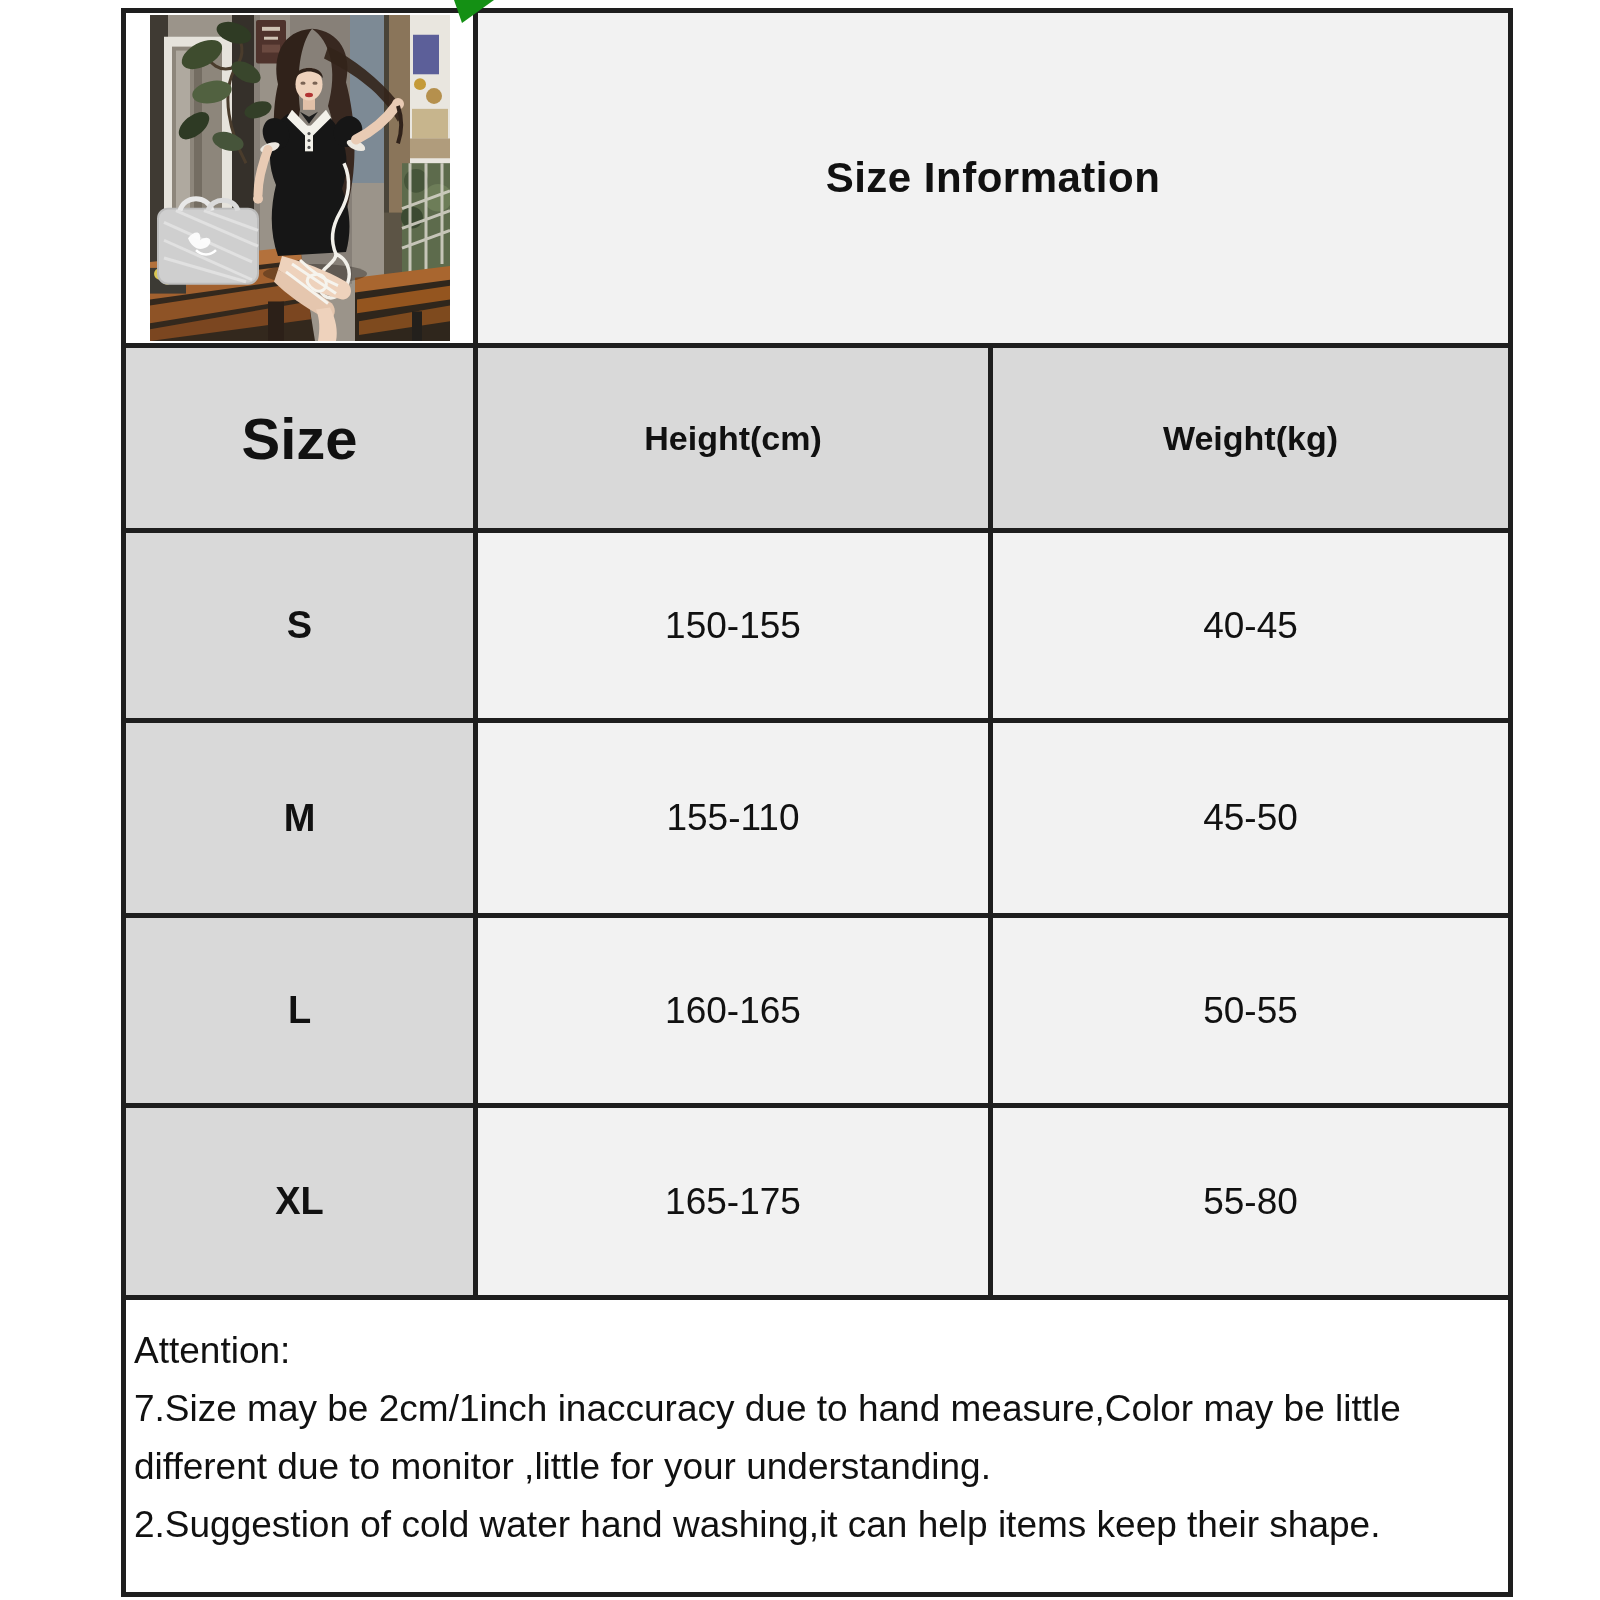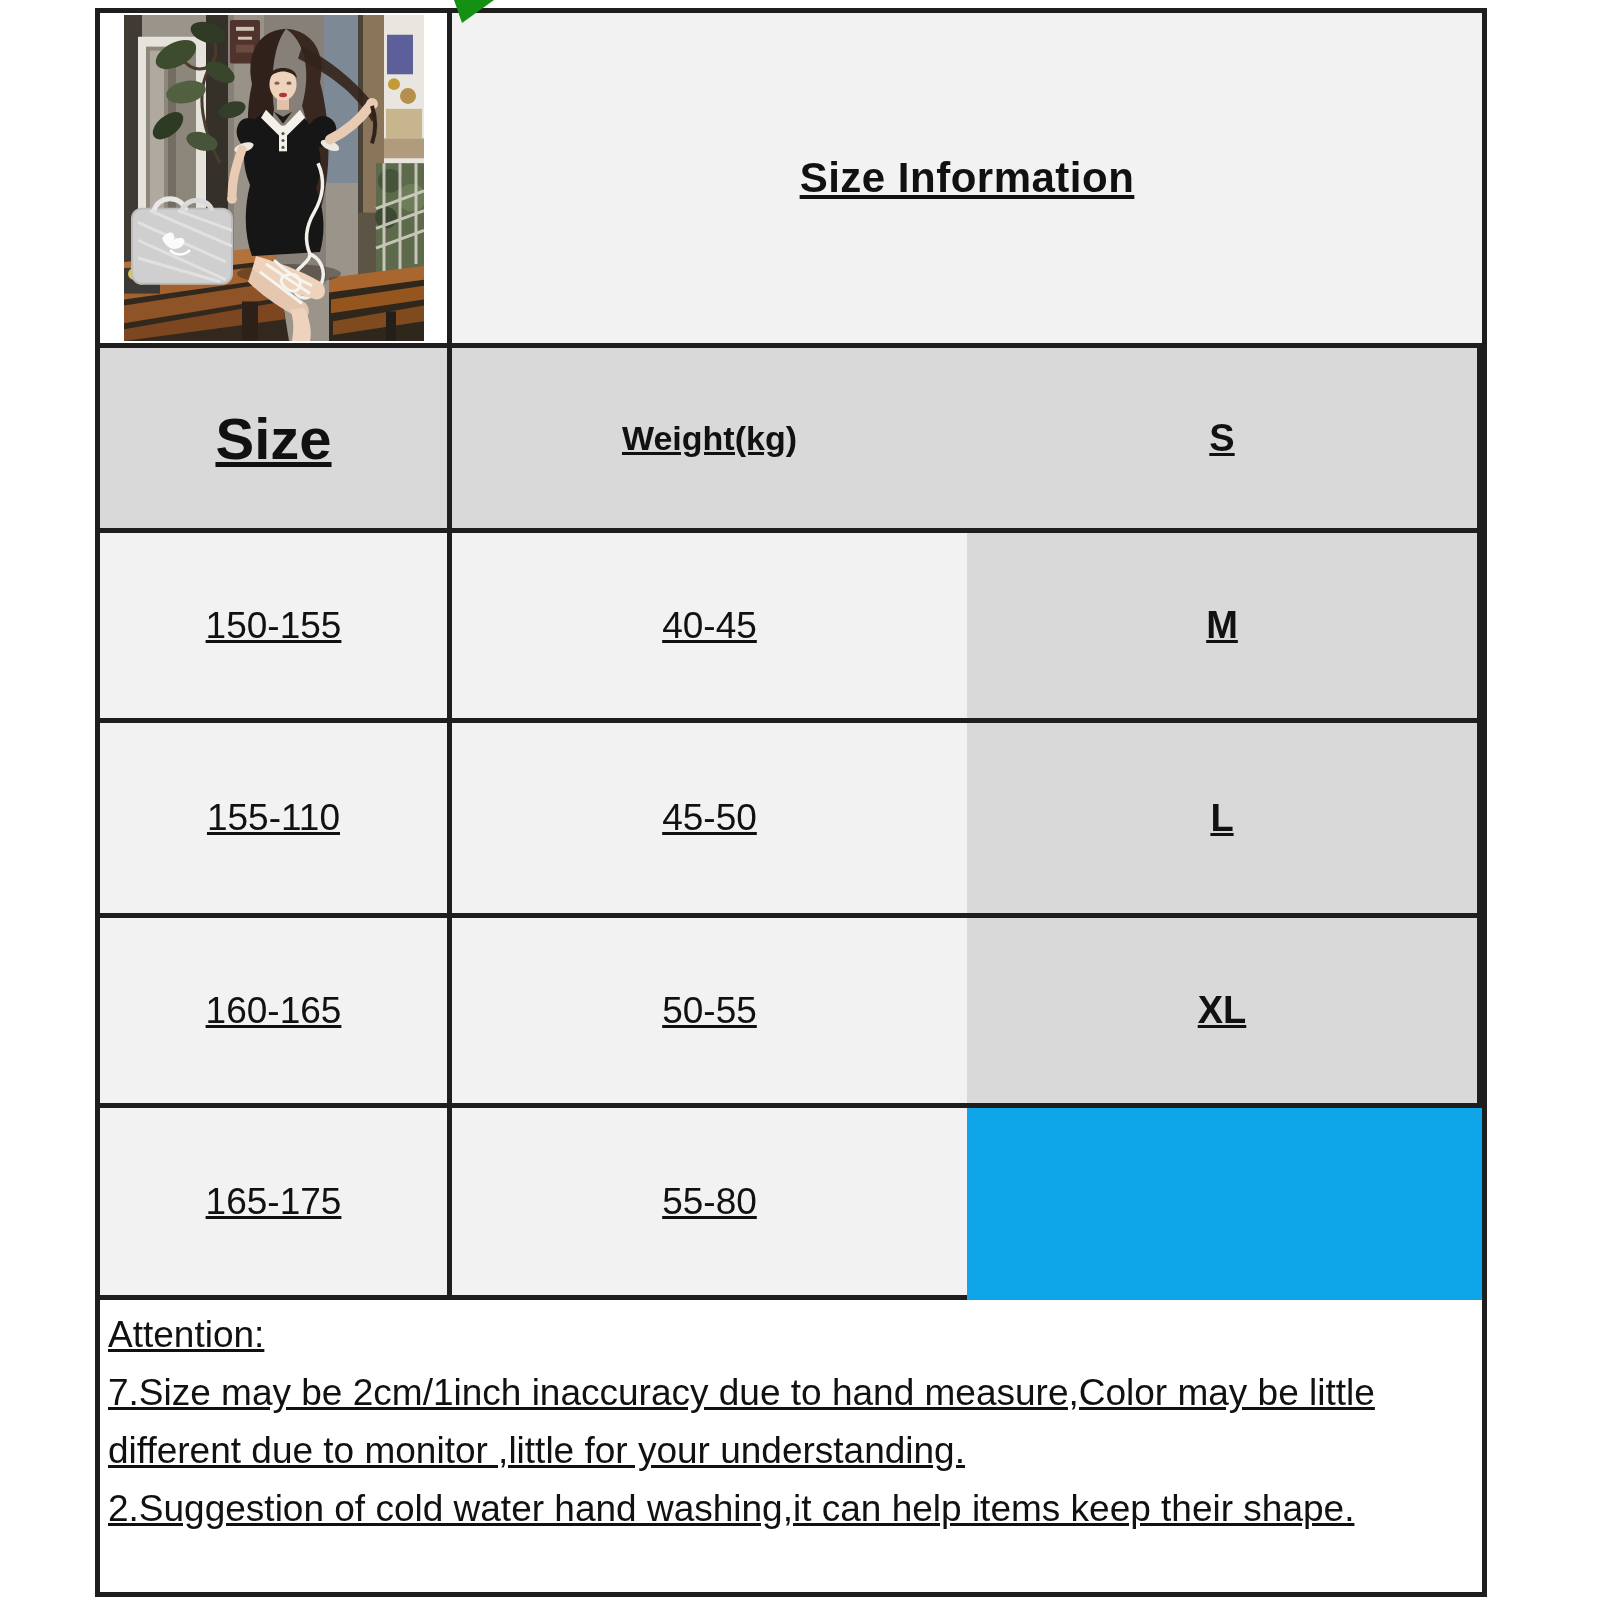--- a/index.html
+++ b/index.html
@@ -3,29 +3,28 @@
 <meta charset="utf-8">
 <style>
   html,body{margin:0;padding:0;}
   body{
     width:1600px;height:1600px;position:relative;overflow:hidden;
     background:#ffffff;
     font-family:"Liberation Sans","DejaVu Sans",sans-serif;
     color:#111111;
   }
   .sheet{
-    position:absolute;left:95px;top:8px;
+    position:absolute;left:121px;top:8px;
     width:1392px;height:1589px;
     box-sizing:border-box;
     border:5px solid #1e1e1e;
     display:grid;
     grid-template-columns:352px 515px 1fr;
     grid-template-rows:335px 185px 190px 195px 190px 192px 1fr;
-    background:#0ea5e9;
-    text-decoration:underline;
+    background:#f9a8d4;
   }
   .cell{
     box-sizing:border-box;
     border-right:5px solid #1e1e1e;
     border-bottom:5px solid #1e1e1e;
     display:flex;align-items:center;justify-content:center;
     overflow:hidden;
   }
   .no-r{border-right:none;}
   .no-b{border-bottom:none;}
@@ -33,21 +32,21 @@
   .photo{position:absolute;left:24px;top:2px;width:300px;height:326px;}
   .title-cell{grid-column:2/4;background:#f2f2f2;}
   .title-text{font-size:42px;font-weight:700;letter-spacing:0.5px;}
   .head-cell{background:#d9d9d9;font-weight:700;}
   .head-size{font-size:58px;}
   .head-col{font-size:34px;}
   .label-cell{background:#d9d9d9;font-size:38px;font-weight:700;}
   .val-cell{background:#f2f2f2;font-size:37px;font-weight:400;}
   .att-cell{
     grid-column:1/4;background:#ffffff;
-    display:block;padding:6px 10px 0 8px;
+    display:block;padding:22px 10px 0 8px;
     font-size:37px;line-height:58px;font-weight:400;
   }
   .att-line{white-space:nowrap;}
   .corner-flag{position:absolute;left:452px;top:0;width:44px;height:24px;}
 </style>
 </head>
 <body>
 
 <div class="sheet">
 
@@ -144,20 +143,21 @@
       <path d="M180,296 C186,308 188,320 186,330 L168,330 C170,318 170,308 166,298 Z" fill="#eed2bc"></path>
       <path d="M142,252 L186,282 M136,260 L178,292 M150,248 C162,260 174,268 188,274" stroke="#f6f4ee" stroke-width="3" fill="none"></path>
       <path d="M158,266 C166,260 174,262 176,270 C178,278 170,282 164,278 C158,274 156,270 158,266 Z" fill="none" stroke="#f6f4ee" stroke-width="3"></path>
     </svg>
   </div>
   <div class="cell title-cell no-r">
     <span class="title-text">Size Information</span>
   </div>
 
   <div class="cell head-cell head-size">Size</div>
+  <div class="cell head-cell head-col">Height(cm)</div>
   <div class="cell head-cell head-col no-r">Weight(kg)</div>
 
   <div class="cell label-cell">S</div>
   <div class="cell val-cell">150-155</div>
   <div class="cell val-cell no-r">40-45</div>
 
   <div class="cell label-cell">M</div>
   <div class="cell val-cell">155-110</div>
   <div class="cell val-cell no-r">45-50</div>
 

